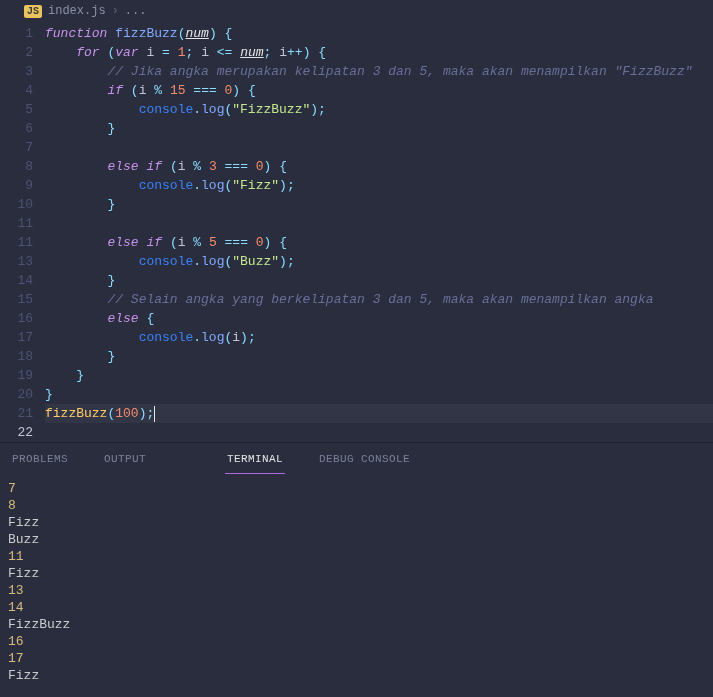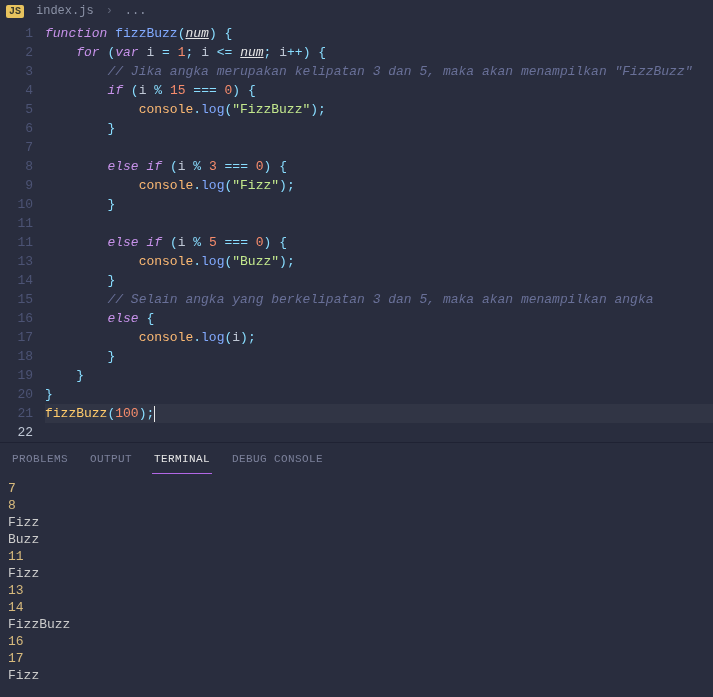--- a/index.html
+++ b/index.html
@@ -10,22 +10,22 @@
     font-size: 13px;
     width: 713px;
     height: 697px;
     overflow: hidden;
     display: flex;
     flex-direction: column;
   }
   .breadcrumb {
     display: flex;
     align-items: center;
-    gap: 12px;
-    padding: 4px 6px;
+    gap: 6px;
+    padding: 4px 24px;
     color: #8a91a5;
     font-size: 12px;
     background: #292d3e;
   }
   .js-badge {
     background: #e8c35e;
     color: #3a3b2e;
     font-weight: bold;
     font-size: 10px;
     padding: 1px 3px;
@@ -59,21 +59,21 @@
     line-height: 19px;
     white-space: pre;
     position: relative;
   }
   .code-line.current {
     background: rgba(255,255,255,0.04);
   }
   .tok-kw   { color: #c792ea; font-style: italic; }
   .tok-fn   { color: #82aaff; }
   .tok-param{ color: #e5e5e5; font-style: italic; text-decoration: underline; }
-  .tok-var  { color: #fdba74; }
+  .tok-var  { color: #3b82f6; }
   .tok-num  { color: #f78c6c; }
   .tok-str  { color: #c3e88d; }
   .tok-cmt  { color: #697098; font-style: italic; }
   .tok-punc { color: #89ddff; }
   .tok-op   { color: #89ddff; }
   .tok-white{ color: #bfc7d5; }
   .tok-call { color: #ffcb6b; }
   .cursor {
     display: inline-block;
     width: 1px;
@@ -85,33 +85,34 @@
   .panel {
     flex: 1;
     border-top: 1px solid #1f2233;
     background: #292d3e;
     display: flex;
     flex-direction: column;
     overflow: hidden;
   }
   .panel-tabs {
     display: flex;
-    gap: 18px;
+    gap: 32px;
     padding: 8px 10px 0 10px;
     font-size: 11px;
     letter-spacing: 0.4px;
     color: #7b809a;
   }
   .panel-tab {
     padding: 2px 2px 8px 2px;
     cursor: pointer;
   }
   .panel-tab.active {
     color: #e6e6e6;
     border-bottom: 1px solid #b267e6;
+    margin-left: 45px;
   }
   .terminal-output {
     padding: 6px 8px 4px 8px;
     line-height: 17px;
     font-size: 13px;
   }
   .term-line { height: 17px; white-space: pre; }
   .term-num { color: #d7ba7d; }
   .term-txt { color: #cccccc; }
 </style>

